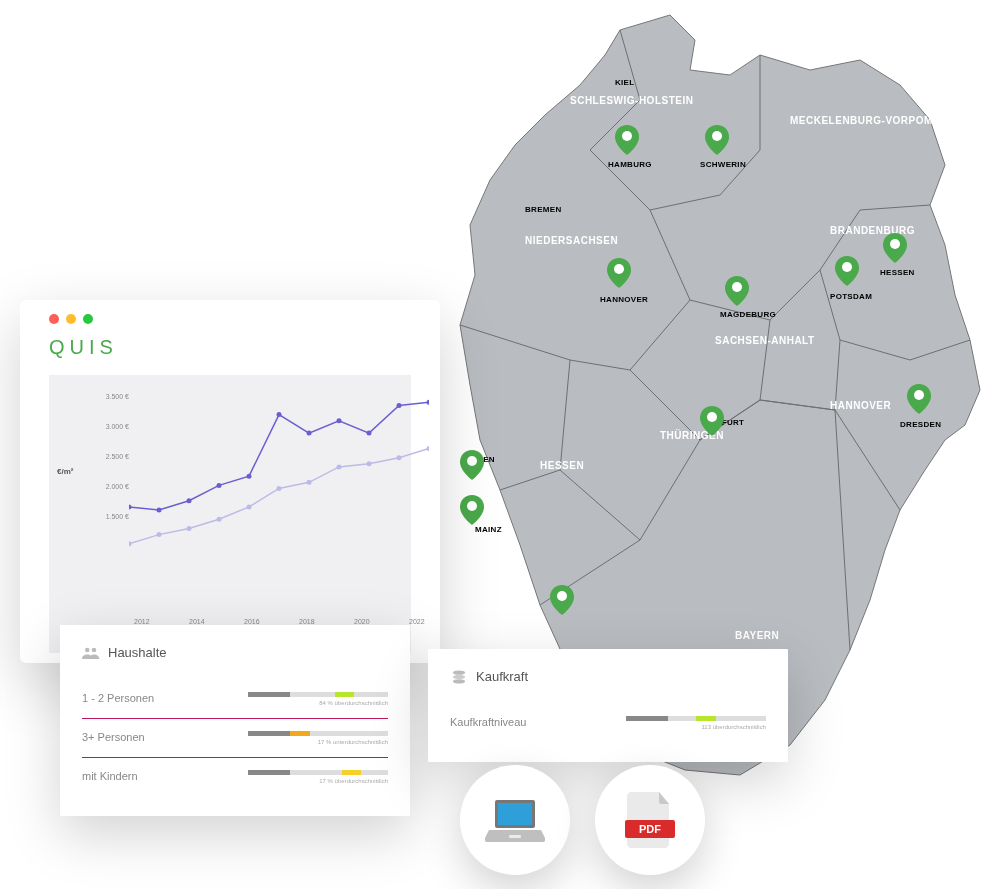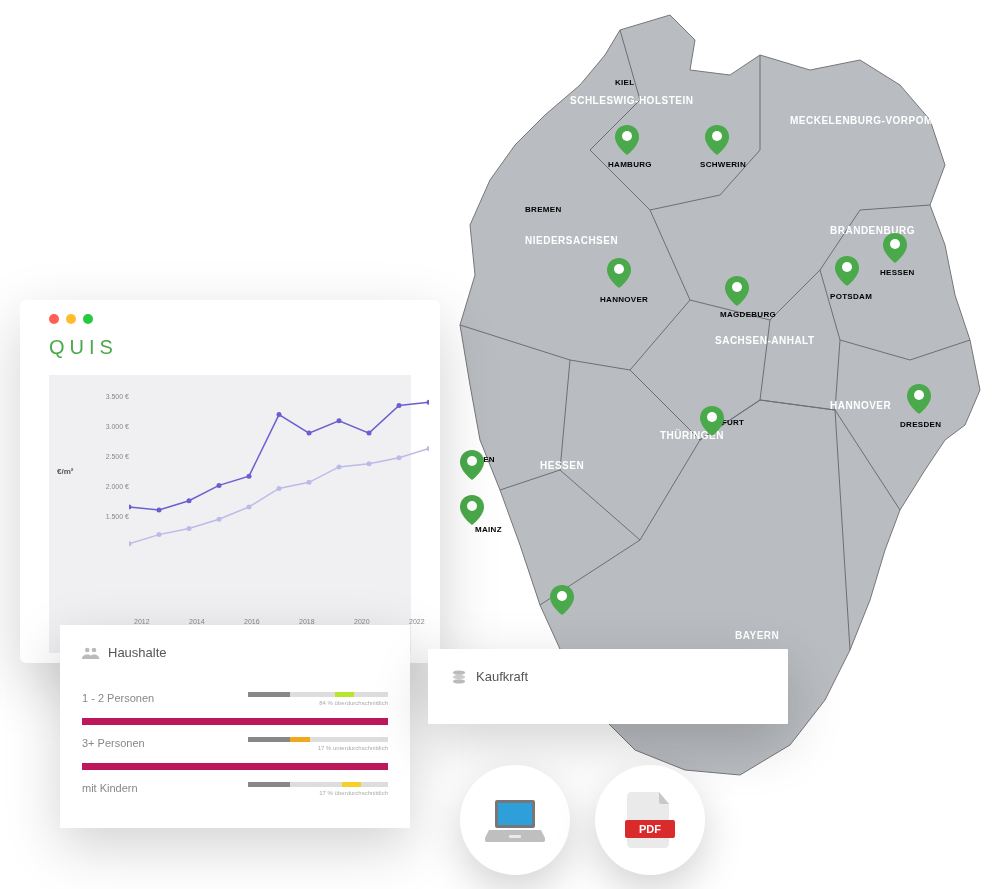--- a/index.html
+++ b/index.html
@@ -127,21 +127,21 @@
   font-size: 13px;
   color: #555;
   margin-bottom: 20px;
 }
 .panel-icon-svg { width: 18px; height: 14px; }
 .metric-row {
   display: flex;
   justify-content: space-between;
   align-items: flex-start;
   padding: 12px 0;
-  border-bottom: 7px solid #be185d;
+  border-bottom: 1px solid #be185d;
 }
 .metric-row:last-child { border-bottom: none; }
 .metric-label { font-size: 11px; color: #888; flex: 1; }
 .metric-bar-wrap { flex: 0 0 140px; }
 .metric-bar {
   height: 5px;
   background: #ddd;
   position: relative;
   border-radius: 2px;
 }
@@ -365,20 +365,31 @@
 <div class="panel panel-right">
   <div class="panel-head">
     <svg class="panel-icon-svg" viewBox="0 0 18 16">
         <ellipse cx="9" cy="3" rx="7" ry="2.5" fill="#bbb"></ellipse>
         <ellipse cx="9" cy="8" rx="7" ry="2.5" fill="#ccc"></ellipse>
         <ellipse cx="9" cy="13" rx="7" ry="2.5" fill="#bbb"></ellipse>
       </svg>
     <span>Kaufkraft</span>
   </div>
   <div id="kaufkraft-rows">
+      <div class="metric-row">
+        <div class="metric-label">Kaufkraftniveau</div>
+        <div class="metric-bar-wrap">
+          <div class="metric-bar">
+            <div class="bar-seg" style="left: 0px; width: 100%; background: rgb(221, 221, 221);"></div>
+            <div class="bar-seg" style="left: 0px; width: 30%; background: rgb(136, 136, 136);"></div>
+            <div class="bar-seg" style="left: 50%; width: 14%; background: rgb(184, 230, 46);"></div>
+          </div>
+          <div class="metric-sub">113  überdurchschnittlich</div>
+        </div>
+      </div>
     </div>
 </div>
 
 <div class="circle-card circle-1">
   <svg width="60" height="48" viewBox="0 0 60 48">
     <rect x="10" y="4" width="40" height="28" rx="2" fill="#777"></rect>
     <rect x="13" y="7" width="34" height="22" fill="#2e9fd8"></rect>
     <path d="M4 34 h52 l4 8 c1 2 0 4-2 4 H2 c-2 0-3-2-2-4z" fill="#bfbfbf"></path>
     <rect x="24" y="39" width="12" height="3" rx="1" fill="#eaeaea"></rect>
   </svg>

